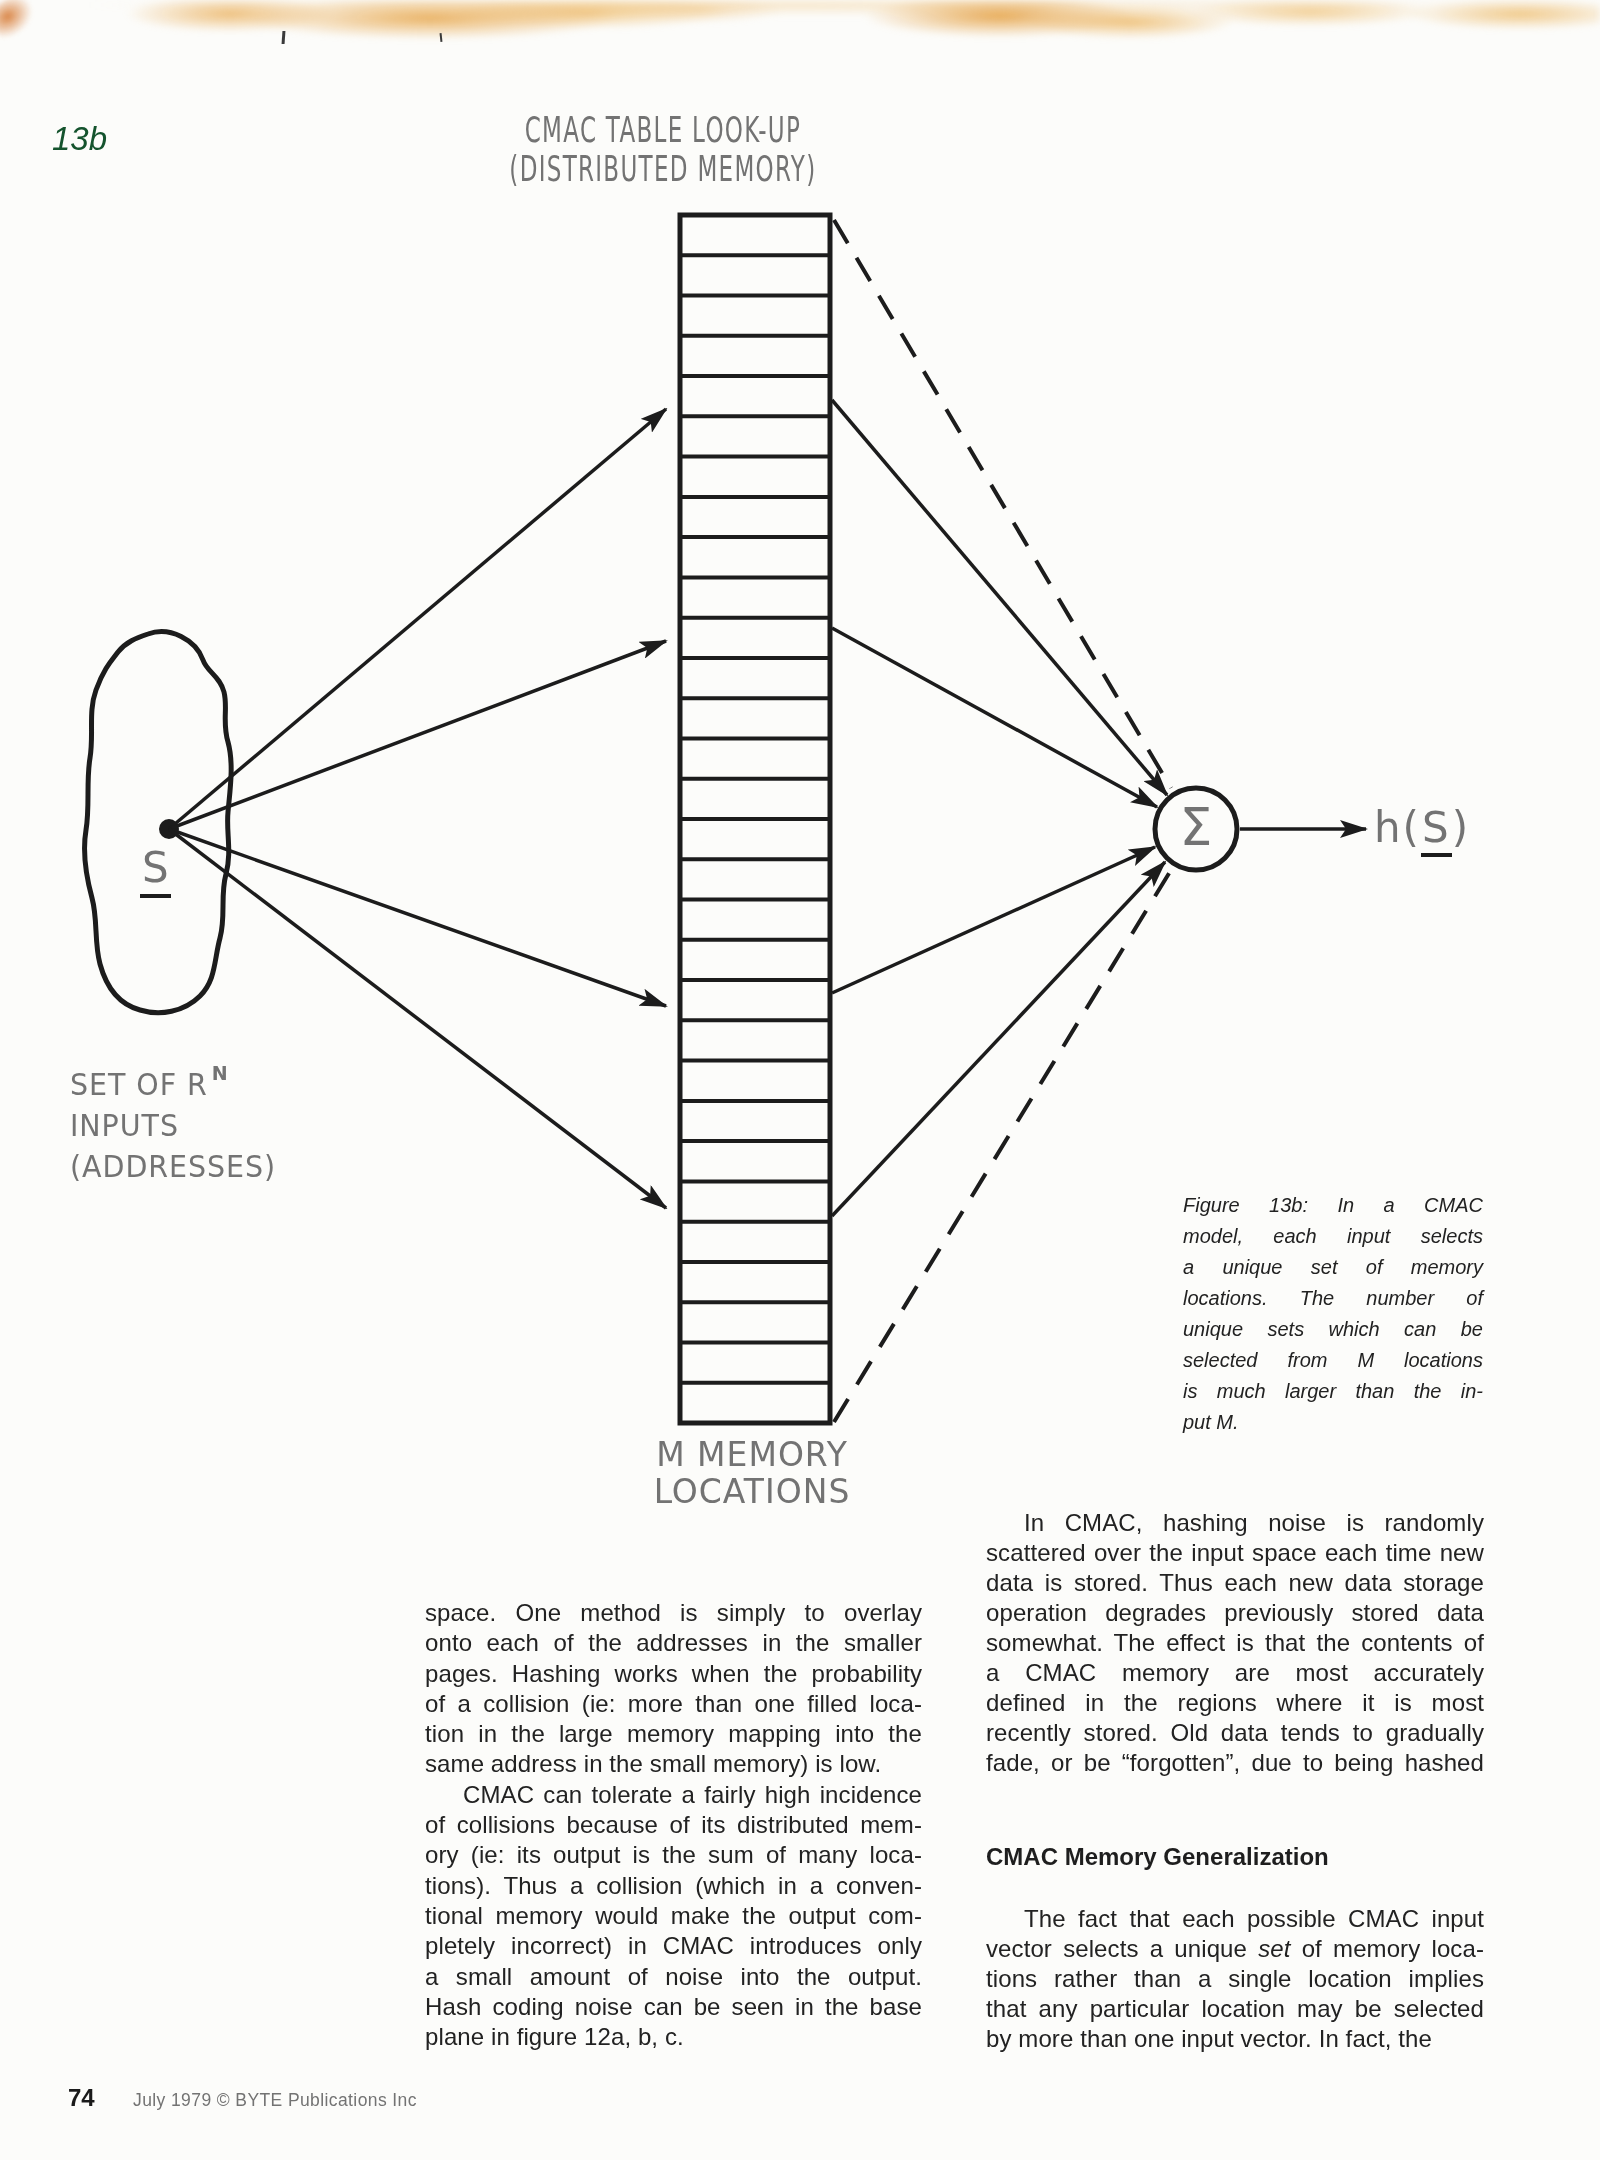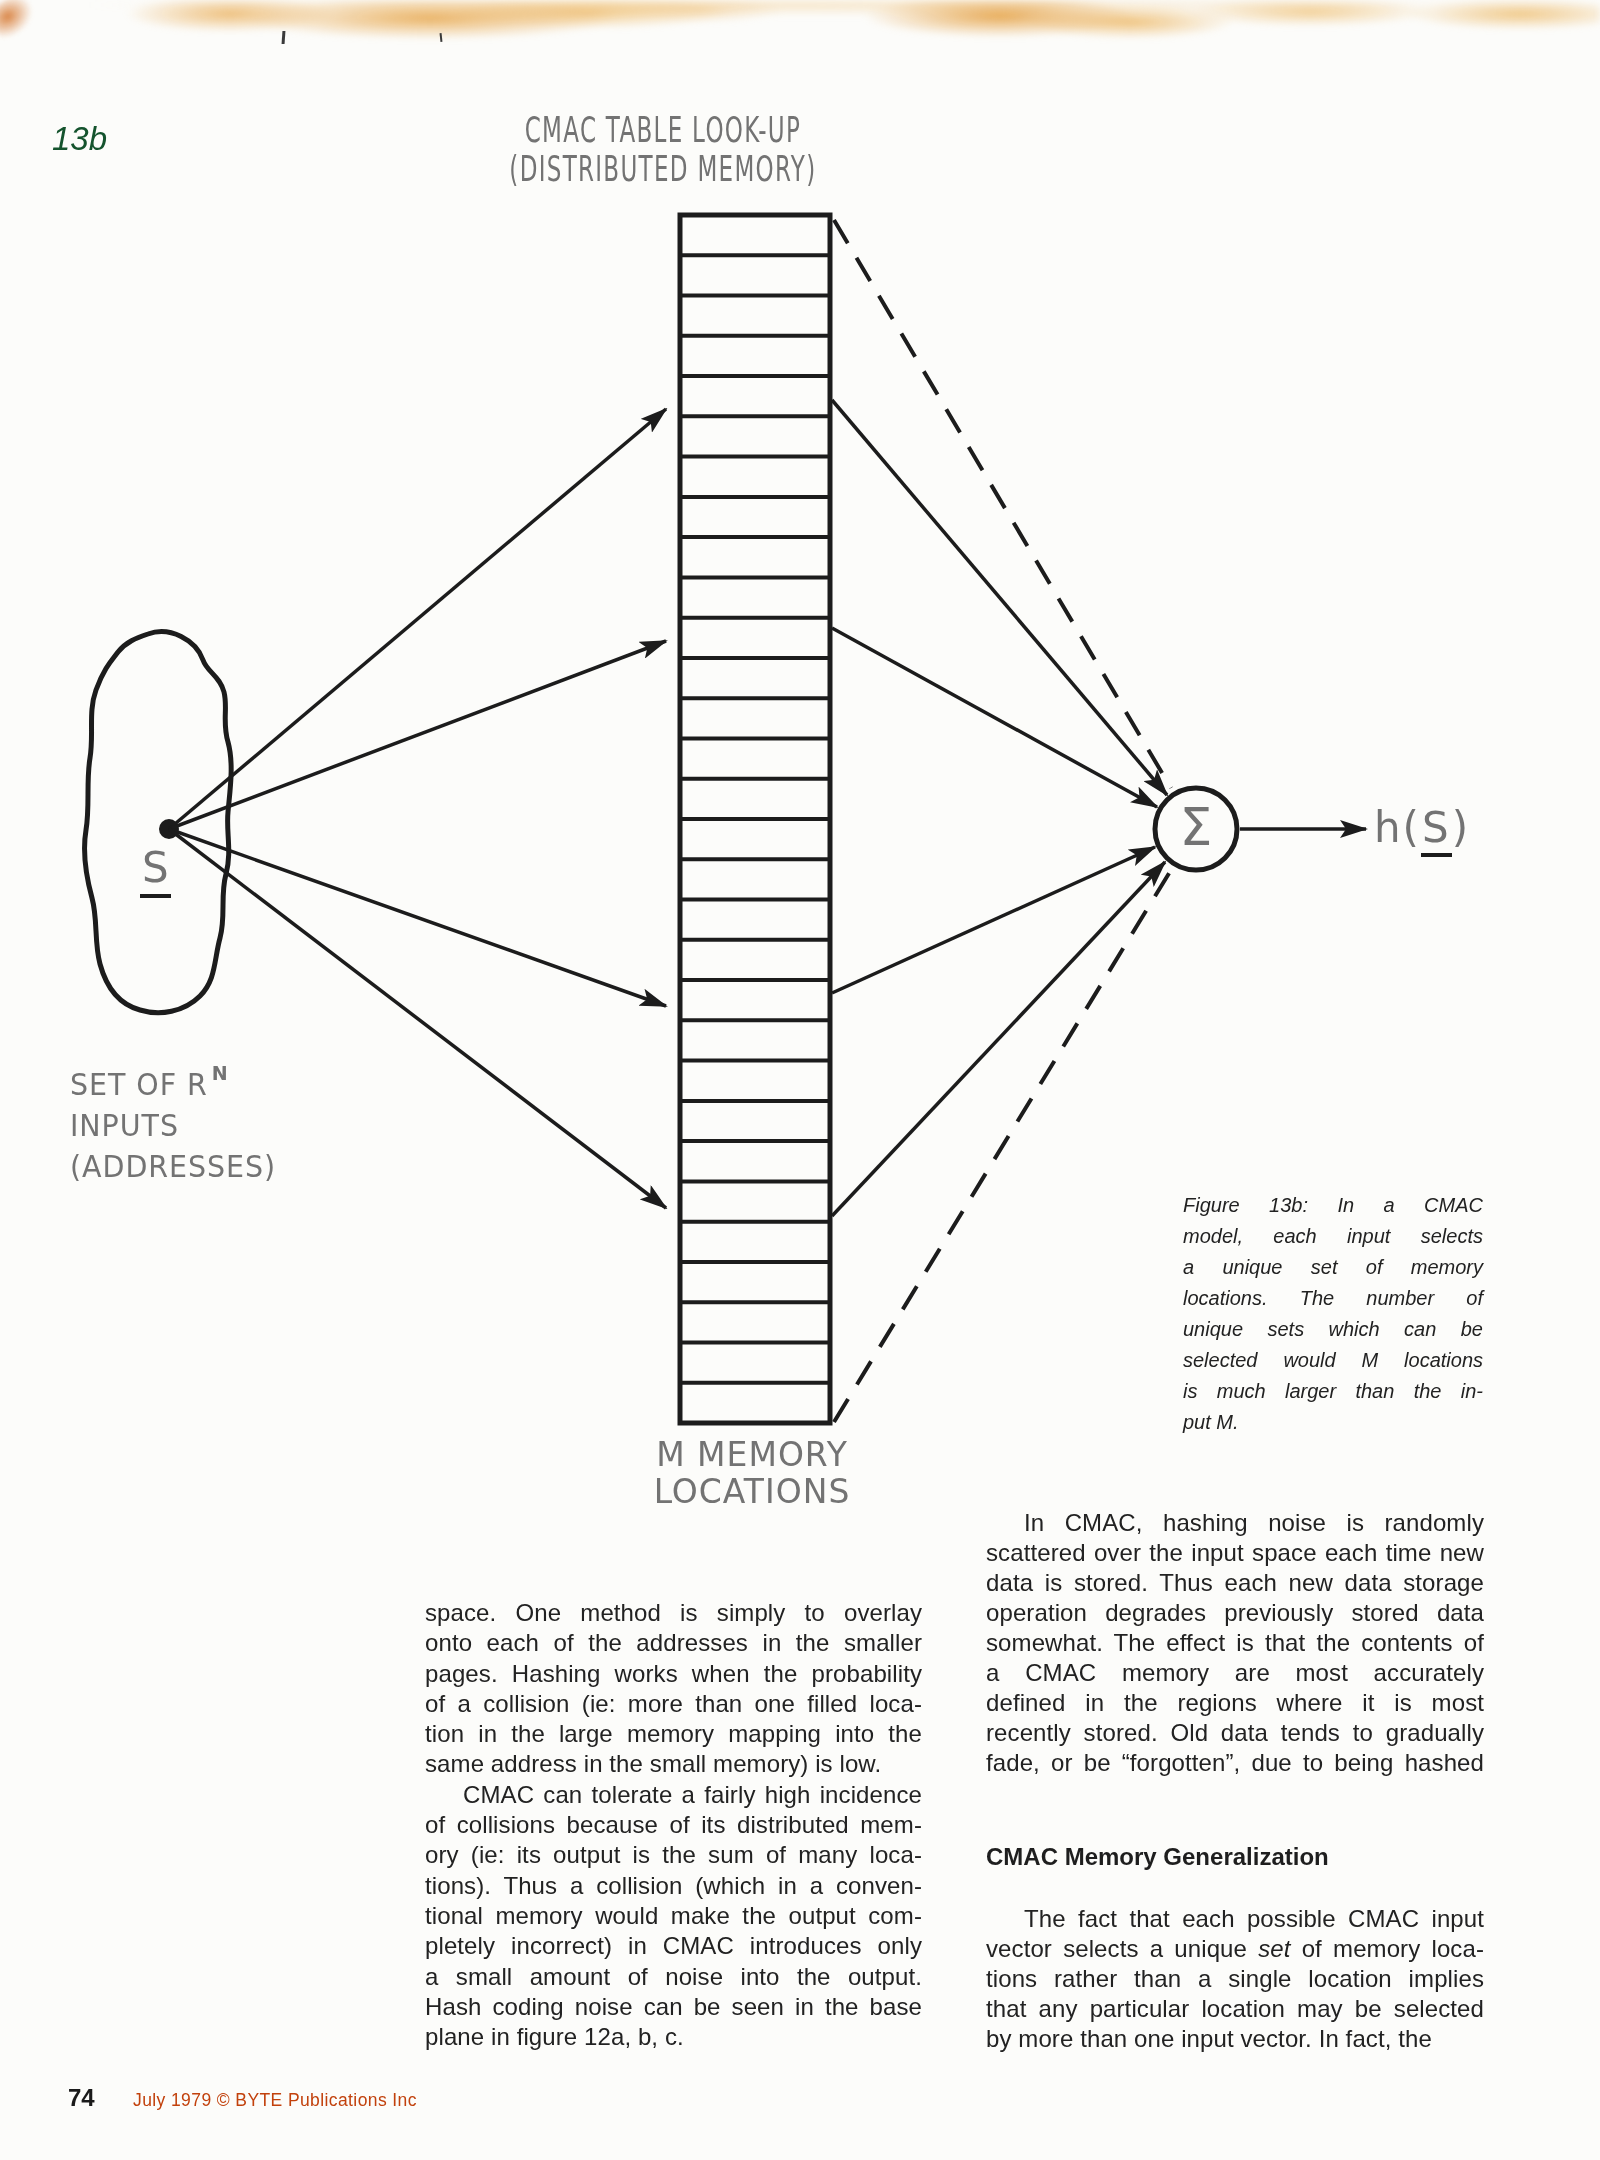--- a/index.html
+++ b/index.html
@@ -59,21 +59,21 @@
   .col-left{left:425px;top:1598px;width:497px;line-height:30.3px;}
   .col-right-p1{left:986px;top:1508px;width:498px;line-height:30px;}
   .col-right-p2{left:986px;top:1904px;width:498px;line-height:30px;}
   .body-heading{position:absolute;left:986px;top:1843px;font-size:24px;font-weight:bold;color:#1e1e1e;}
   .tline{text-align:justify;text-align-last:justify;}
   .tline.last{text-align-last:left;}
   .tline.indent{text-indent:38px;}
   .em{font-style:italic;}
   
   .footer-page{position:absolute;left:68px;top:2084px;font-size:24px;font-weight:bold;color:#1a1a1a;}
-  .footer-credit{position:absolute;left:133px;top:2090px;font-size:17.5px;letter-spacing:.4px;color:#c2410c;}
+  .footer-credit{position:absolute;left:133px;top:2090px;font-size:17.5px;letter-spacing:.4px;color:#737373;}
 </style>
 </head>
 <body>
 
 <div class="page">
 
   <div class="scan-band"></div>
   <div class="scan-corner"></div>
   <div class="speck a"></div>
   <div class="speck b"></div>
@@ -184,21 +184,21 @@
   <div class="sum-glyph draft">Σ</div>
 
   <div class="hs-label draft"><span>h(</span><span class="u">S</span><span>)</span></div>
 
   <div class="caption">
       <div class="tline">Figure 13b: In a CMAC</div>
       <div class="tline">model, each input selects</div>
       <div class="tline">a unique set of memory</div>
       <div class="tline">locations. The number of</div>
       <div class="tline">unique sets which can be</div>
-      <div class="tline">selected would M locations</div>
+      <div class="tline">selected from M locations</div>
       <div class="tline">is much larger than the in-</div>
       <div class="tline last">put M.</div>
     </div>
 
   <div class="col col-left">
     <div>
         <div class="tline">space. One method is simply to overlay</div>
         <div class="tline">onto each of the addresses in the smaller</div>
         <div class="tline">pages. Hashing works when the probability</div>
         <div class="tline">of a collision (ie: more than one filled loca-</div>

